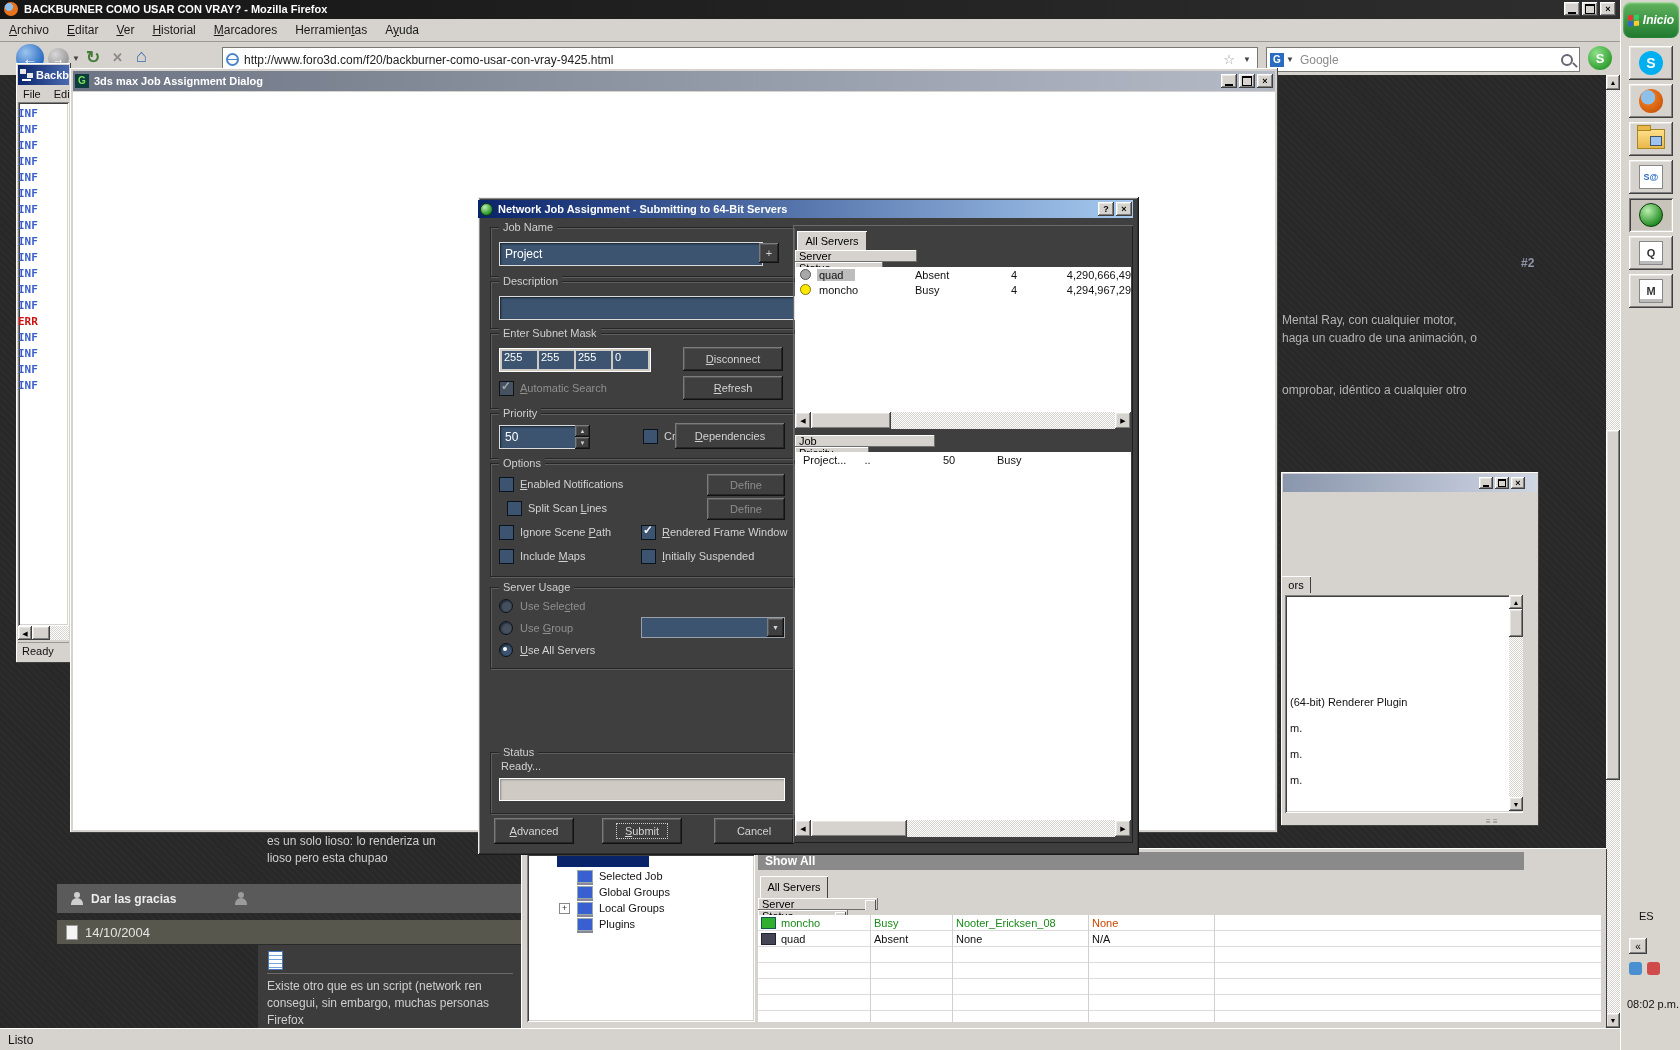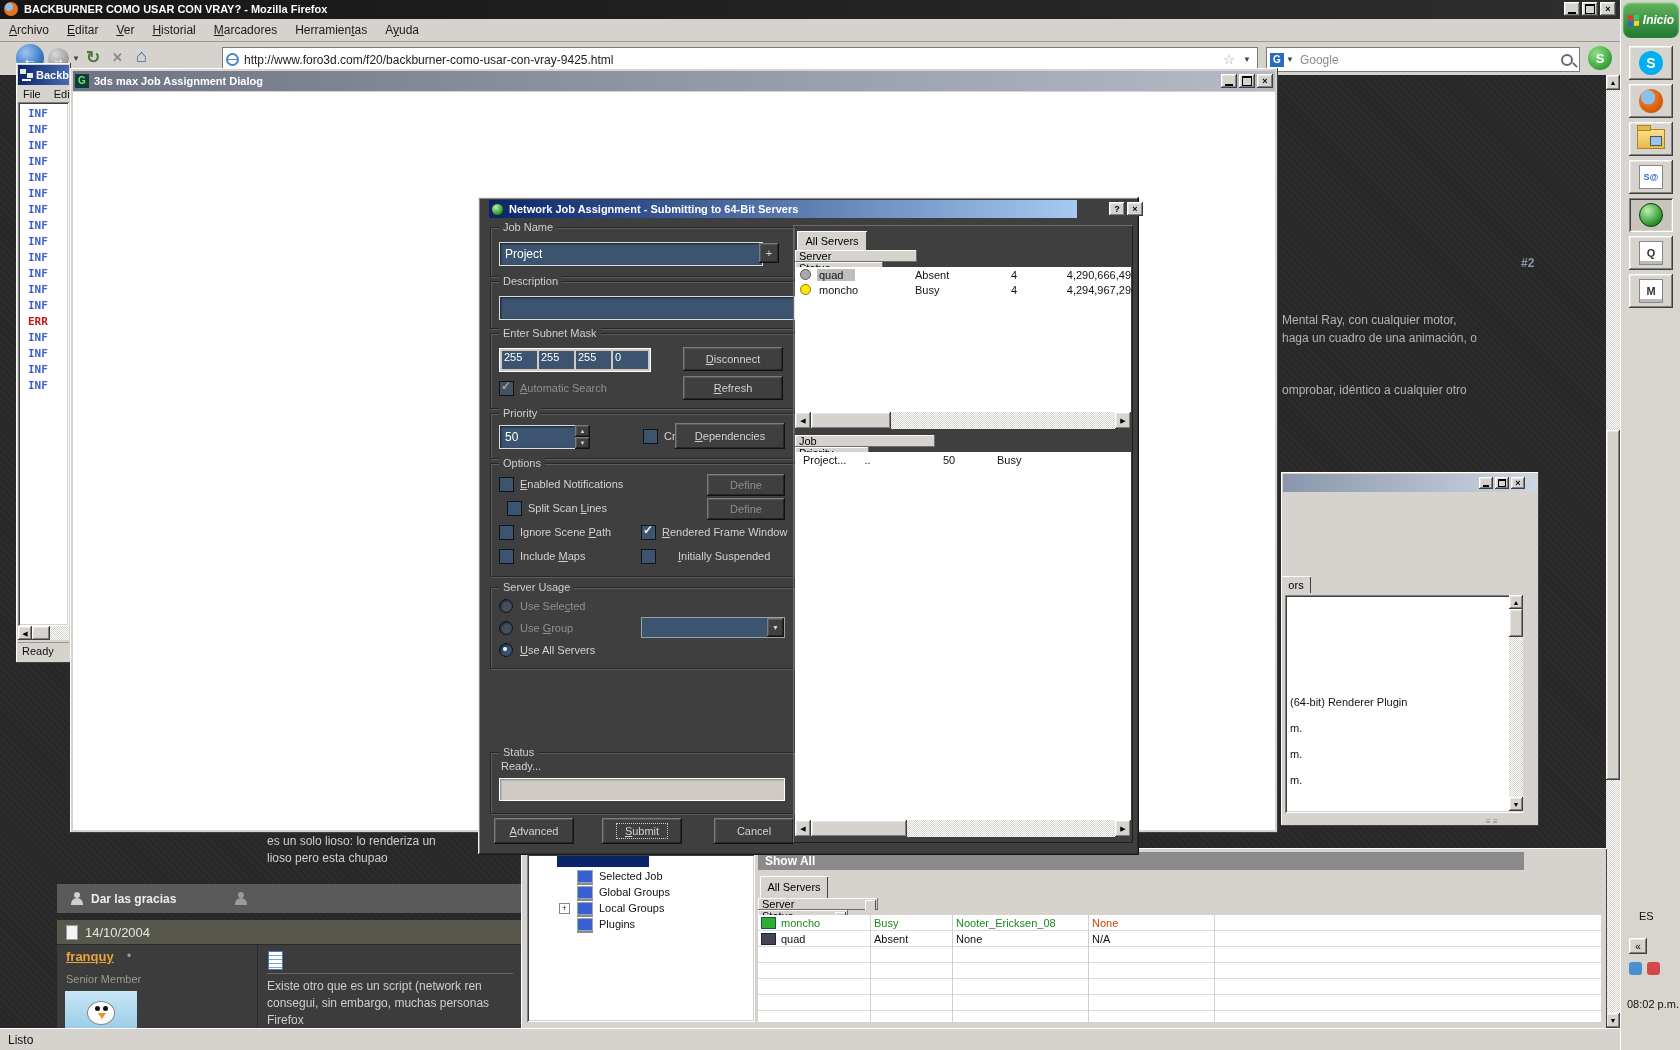--- a/index.html
+++ b/index.html
@@ -36,21 +36,21 @@
   .drad{width:12px;height:12px;border-radius:50%;background:#3c5470;border:1px solid #0d131b;box-shadow:inset 1px 1px 2px #17222e;position:relative;flex:none}
   .drad.on::after{content:"";position:absolute;left:3px;top:3px;width:4px;height:4px;border-radius:50%;background:#fff}
   .drad.off{background:#45505c}
   .dlab{font-size:11px;color:#d2d2d2;white-space:nowrap}
   .dim2{color:#8f8f8f}
   .u{text-decoration:underline}
   
   .wtbtn{width:16px;height:14px;font-size:9px;font-weight:bold}
   .maxglyph{width:8px;height:7px;border:1px solid #000;border-top-width:2px}
   .minglyph{width:8px;height:2px;background:#000;margin-top:7px}
-  .logrow{height:16px;font-family:"DejaVu Sans Mono",monospace;font-size:11px;font-weight:bold;padding-left:10px}
+  .logrow{height:16px;font-family:"DejaVu Sans Mono",monospace;font-size:11px;font-weight:bold;}
   .logrow.inf{color:#3a5fcd}
   .logrow.err{color:#cc1111}
   .mitem{padding:0 9px;font-size:12px;color:#1a1a1a}
   .treeicon{width:14px;height:11px;background:#3a5fd0;border:1px solid #9aa;box-shadow:0 2px 0 #889;flex:none}
   .person{width:14px;height:13px;position:relative;flex:none}
   .person::before{content:"";position:absolute;left:4px;top:0;width:6px;height:6px;border-radius:50%;background:#cfcfcf}
   .person::after{content:"";position:absolute;left:1px;top:6px;width:12px;height:7px;border-radius:6px 6px 0 0;background:#cfcfcf}
   .gridbody{background:#fff;position:relative;overflow:hidden}
   .gridlines{position:absolute;inset:0;background:repeating-linear-gradient(to bottom,transparent 0 15px,#dcdcdc 15px 16px)}
   .vline{position:absolute;top:0;bottom:0;width:1px;background:#d0d0d0}
@@ -155,31 +155,20 @@
         <span class="person" style="margin-left:13px"></span>
         <span class="b" style="margin-left:7px;font-size:12px;color:#ececec">Dar las gracias</span>
         <span class="person" style="margin-left:58px;filter:brightness(.75)"></span>
       </div>
 
       <div class="abs flex" style="left:57px;top:845px;width:464px;height:24px;background:#57574e;border-bottom:1px solid #2a2a2a">
         <span style="margin-left:9px;width:10px;height:13px;background:#f4f4f4;border:1px solid #999"></span>
         <span style="margin-left:7px;font-size:13px;color:#e4e4e0">14/10/2004</span>
       </div>
 
-      <div class="abs" style="left:57px;top:870px;width:200px;height:83px;background:#3c3c3c;border-right:1px solid #2a2a2a">
-        <span class="abs b" style="left:9px;top:4px;font-size:13px;color:#e8a33d;text-decoration:underline">franquy</span>
-        <span class="abs" style="left:70px;top:4px;font-size:12px;color:#9a9a9a">•</span>
-        <span class="abs" style="left:9px;top:28px;font-size:11px;color:#9a9a9a">Senior Member</span>
-        <div class="abs" style="left:8px;top:46px;width:72px;height:37px;background:linear-gradient(#c8e6f6,#9ccde8)">
-          <span class="abs" style="left:22px;top:10px;width:26px;height:22px;border-radius:50%;background:#fdfdfd;border:1px solid #888"></span>
-          <span class="abs" style="left:30px;top:15px;width:5px;height:5px;border-radius:50%;background:#111"></span>
-          <span class="abs" style="left:38px;top:15px;width:5px;height:5px;border-radius:50%;background:#111"></span>
-          <span class="abs" style="left:33px;top:22px;width:0;height:0;border-left:4px solid transparent;border-right:4px solid transparent;border-top:6px solid #f09020"></span>
-        </div>
-      </div>
 
       <div class="abs" style="left:258px;top:870px;width:263px;height:83px;background:#3c3c3c">
         <span class="abs" style="left:10px;top:6px;width:13px;height:17px;background:#fff;border:1px solid #4a78c0;background-image:repeating-linear-gradient(to bottom,transparent 0 3px,#7aa2d8 3px 4px)"></span>
         <span class="abs" style="left:9px;top:28px;width:246px;height:1px;background:#6a6a6a"></span>
         <span class="abs" style="left:9px;top:34px;font-size:12px;color:#cfcfcf;white-space:nowrap;width:250px;overflow:hidden">Existe otro que es un script (network ren</span>
         <span class="abs" style="left:9px;top:51px;font-size:12px;color:#cfcfcf;white-space:nowrap;width:250px;overflow:hidden">consegui, sin embargo, muchas personas</span>
         <span class="abs" style="left:9px;top:68px;font-size:12px;color:#cfcfcf">Firefox</span>
       </div>
 
       <div class="abs track" style="left:1606px;top:0;width:14px;height:953px">
@@ -321,21 +310,21 @@
         <span style="margin-left:5px;width:89px">quad</span>
         <span style="width:82px;padding-left:4px;box-sizing:border-box">Absent</span>
         <span style="width:136px;padding-left:4px;box-sizing:border-box">None</span>
         <span style="padding-left:4px">N/A</span>
       </div>
     </div>
   </div>
 
   <div class="abs dback" id="netdlg" style="left:478px;top:197px;width:661px;height:658px;box-shadow:inset -1px -1px #1a1a1a,inset 1px 1px #efefef,inset -2px -2px #2e2e2e,inset 2px 2px #8a8a8a">
 
-    <div class="abs flex" style="left:11px;top:3px;width:588px;height:18px;background:linear-gradient(90deg,#0a246a,#a6caf0)">
+    <div class="abs flex" style="left:0;top:3px;width:655px;height:18px;background:linear-gradient(90deg,#0a246a,#a6caf0)">
       <span style="margin-left:2px;width:13px;height:13px;border-radius:50%;background:radial-gradient(circle at 35% 30%,#baf0b0,#1f8a1f 75%);border:1px solid #0c3c0c;box-sizing:border-box;flex:none"></span>
       <span class="b" style="margin-left:5px;font-size:11px;color:#fff;white-space:nowrap">Network Job Assignment - Submitting to 64-Bit Servers</span>
       <span class="abs cbtn wtbtn" style="left:620px;top:2px">?</span>
       <span class="abs cbtn wtbtn" style="left:638px;top:2px">×</span>
     </div>
 
     <div class="dgrp" style="left:12px;top:30px;width:302px;height:48px">
       <span class="glabel">Job Name</span>
       <div class="abs dinput" style="left:8px;top:14px;width:252px;height:22px">Project</div>
       <div class="abs dbtn" style="left:268px;top:15px;width:20px;height:20px">+</div>
@@ -396,21 +385,21 @@
       <div class="abs flex" style="left:150px;top:60px;height:16px">
         <span class="dcb on"></span>
         <span class="dlab" style="margin-left:6px"><span class="u">R</span>endered Frame Window</span>
       </div>
       <div class="abs flex" style="left:8px;top:84px;height:16px">
         <span class="dcb"></span>
         <span class="dlab" style="margin-left:6px">Include <span class="u">M</span>aps</span>
       </div>
       <div class="abs flex" style="left:150px;top:84px;height:16px">
         <span class="dcb"></span>
-        <span class="dlab" style="margin-left:22px"><span class="u">I</span>nitially Suspended</span>
+        <span class="dlab" style="margin-left:6px"><span class="u">I</span>nitially Suspended</span>
       </div>
     </div>
 
     <div class="dgrp" style="left:12px;top:390px;width:302px;height:80px">
       <span class="glabel">Server Usage</span>
       <div class="abs flex" style="left:8px;top:10px;height:16px">
         <span class="drad off"></span>
         <span class="dlab dim2" style="margin-left:7px">Use Sele<span class="u">c</span>ted</span>
       </div>
       <div class="abs flex" style="left:8px;top:32px;height:16px">

